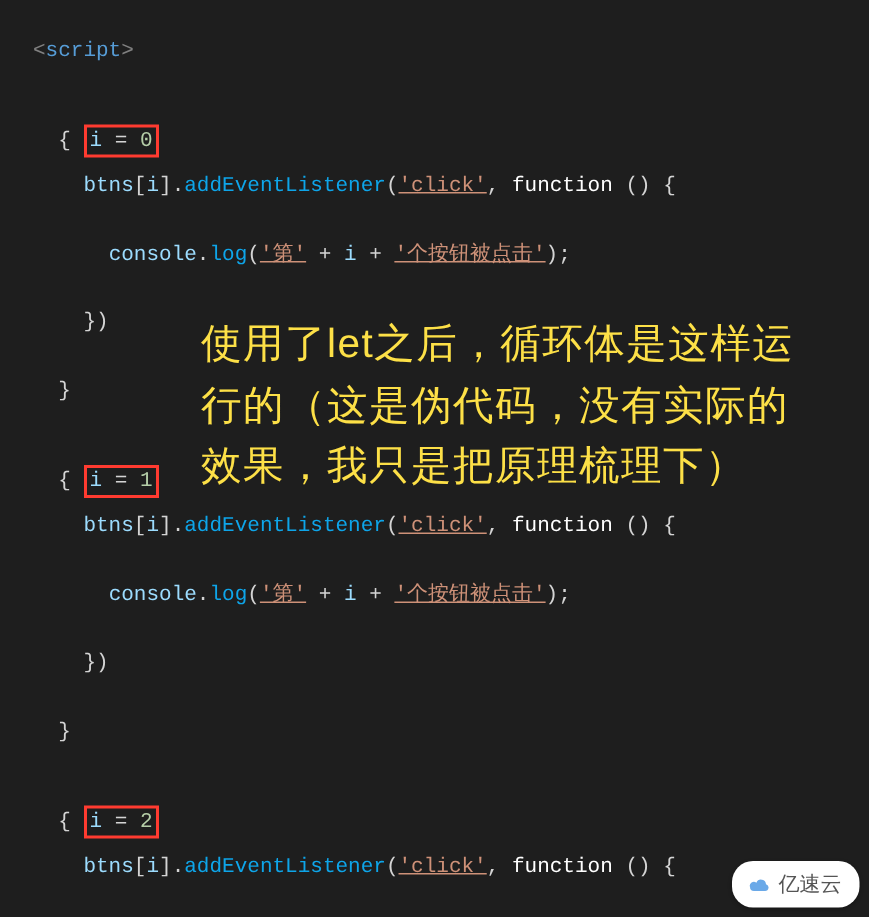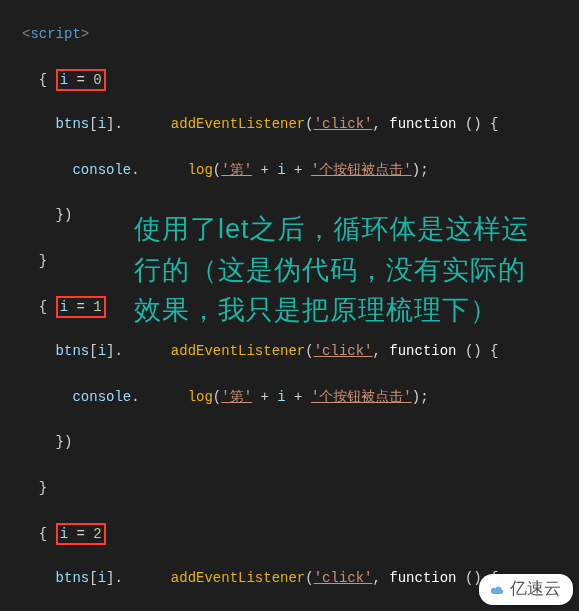--- a/index.html
+++ b/index.html
@@ -18,50 +18,50 @@
     padding: 0 0 0 22px;
     white-space: pre;
   }
   .line { display: block; height: 22.7px; }
   .punct { color: #d4d4d4; }
   .tag-open { color: #808080; }
   .tag-name { color: #569cd6; }
   .kw { color: #ffffff; }
   .str { color: #ce9178; text-decoration: underline; }
   .var { color: #9cdcfe; }
-  .method { color: #eab308; margin-left: 48px; }
+  .method { color: #0ea5e9; }
   .num { color: #b5cea8; }
   .red-box {
     border: 2px solid #ff3b30;
     padding: 0 2px;
     display: inline-block;
     line-height: 18px;
-    margin-top: 1px;
+    margin-top: 15px;
   }
   .annotation {
     position: absolute;
     left: 134px;
     top: 209px;
     width: 405px;
-    color: #14b8a6;
+    color: #fde047;
     font-family: "Microsoft YaHei", "PingFang SC", sans-serif;
     font-size: 27px;
     line-height: 1.5;
     font-weight: 500;
     pointer-events: none;
     letter-spacing: 1px;
   }
   .watermark {
     position: absolute;
     right: 6px;
     bottom: 6px;
     background: #ffffff;
     color: #555;
     font-family: "Microsoft YaHei", sans-serif;
-    font-size: 17px;
+    font-size: 14px;
     padding: 4px 12px 4px 10px;
     border-radius: 14px;
     display: flex;
     align-items: center;
     gap: 5px;
     box-shadow: 0 1px 3px rgba(0,0,0,0.3);
   }
   .watermark .cloud-icon {
     width: 16px;
     height: 12px;

